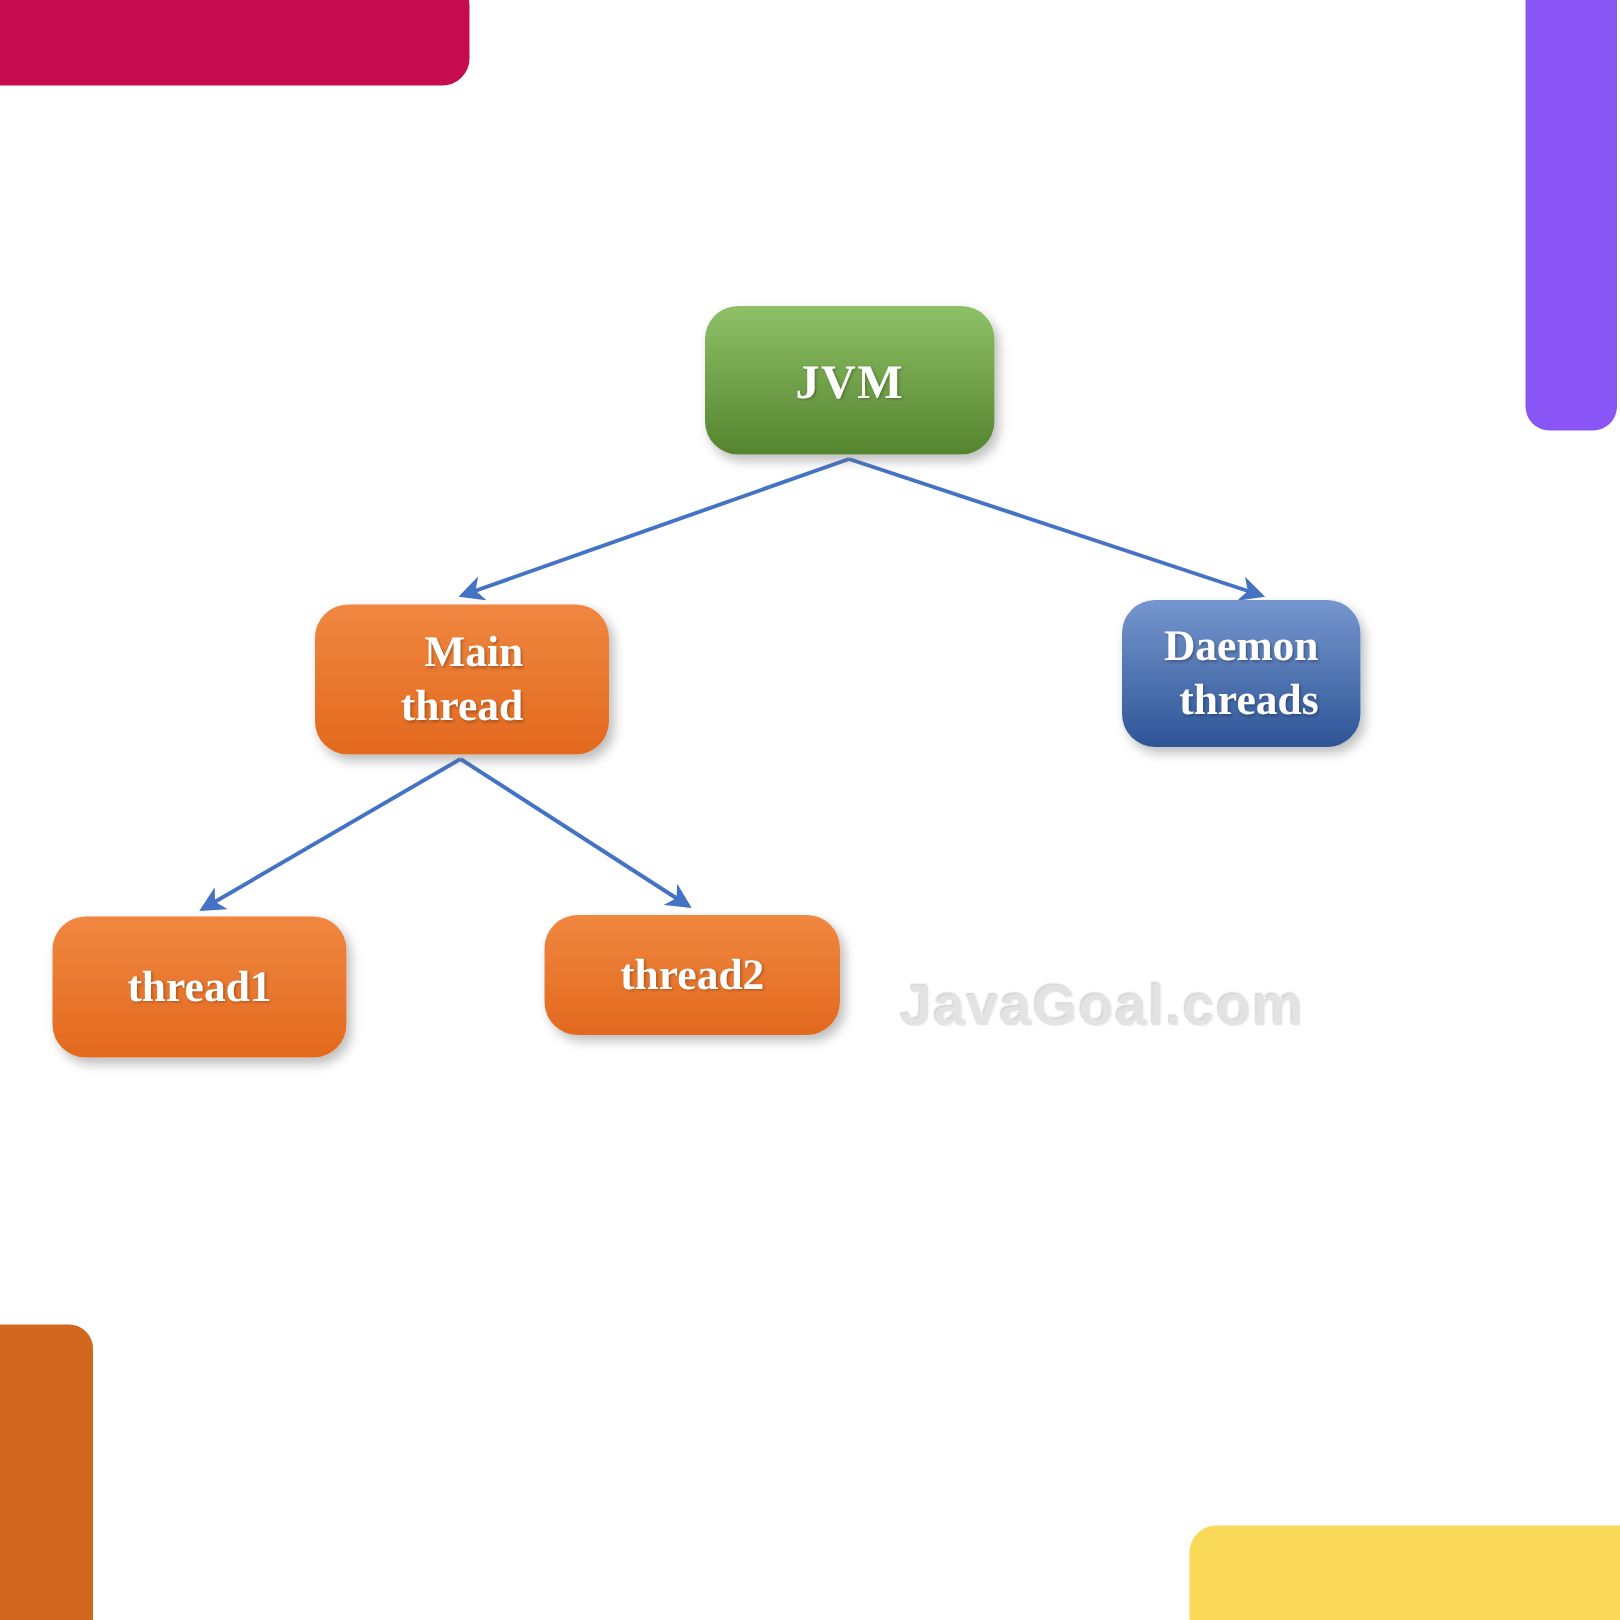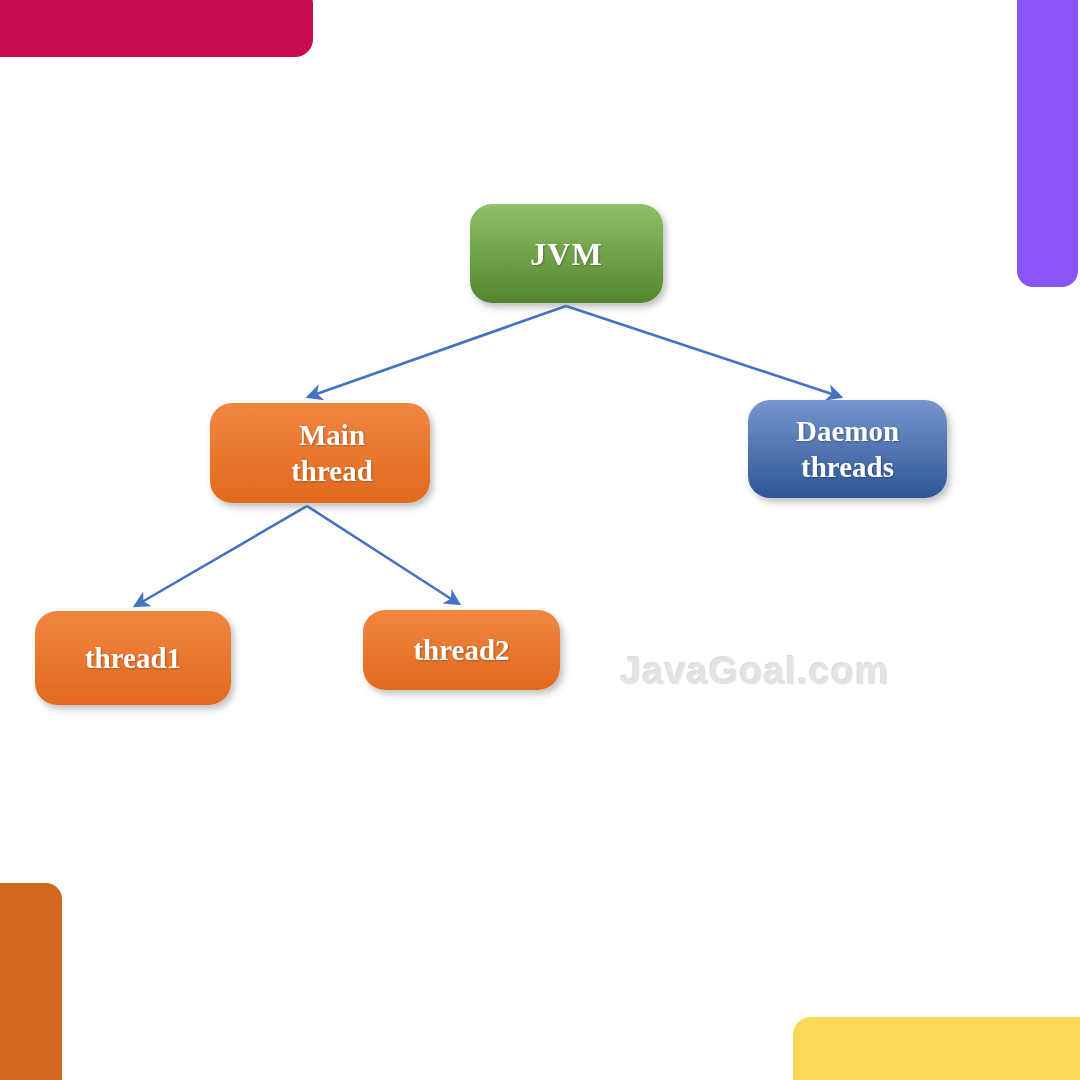--- a/index.html
+++ b/index.html
@@ -52,21 +52,21 @@
     fill: none;
   }
   .arrowhead { fill: var(--arrow, #4472c4); }
 
   
   .node {
     position: absolute;
     display: flex;
     align-items: center;
     justify-content: center;
-    text-align: center;
+    text-align: right;
     border-radius: 22px;
     box-shadow: 3px 4px 7px rgba(110, 110, 110, 0.45);
   }
   .node-label {
     color: #ffffff;
     font-family: "Liberation Serif", serif;
     font-weight: bold;
     white-space: pre-line;
     line-height: 1.25;
     text-shadow: 1px 1px 2px rgba(0,0,0,0.28);
@@ -80,33 +80,33 @@
       var(--orange-top, #f08740), var(--orange-bottom, #e2691e));
   }
   .node-blue {
     background: linear-gradient(to bottom,
       var(--blue-top, #7696ce), var(--blue-bottom, #2e5596));
   }
 
   .node-jvm    { left: 470px; top: 204px; width: 193px; height: 99px; }
   .node-jvm .node-label { font-size: 32px; letter-spacing: 1px; }
 
-  .node-main   { left: 210px; top: 403px; width: 196px; height: 100px; padding-left: 24px; }
-  .node-daemon { left: 748px; top: 400px; width: 199px; height: 98px; }
+  .node-main   { left: 210px; top: 403px; width: 196px; height: 100px; }
+  .node-daemon { left: 748px; top: 400px; width: 159px; height: 98px; }
   .node-t1     { left: 35px;  top: 611px; width: 196px; height: 94px; }
   .node-t2     { left: 363px; top: 610px; width: 197px; height: 80px; }
   .node-main .node-label,
   .node-daemon .node-label,
   .node-t1 .node-label,
   .node-t2 .node-label { font-size: 29px; }
 
   
   .watermark {
     position: absolute;
-    left: 610px; top: 650px; width: 290px;
+    left: 590px; top: 650px; width: 290px;
     text-align: center;
     font-size: 38px;
     font-weight: bold;
     letter-spacing: 1px;
     color: var(--watermark-gray, #e3e3e3);
     text-shadow: 1px 1px 1px #f7f7f7, -1px -1px 1px #d6d6d6;
     user-select: none;
   }
 </style>
 </head>

